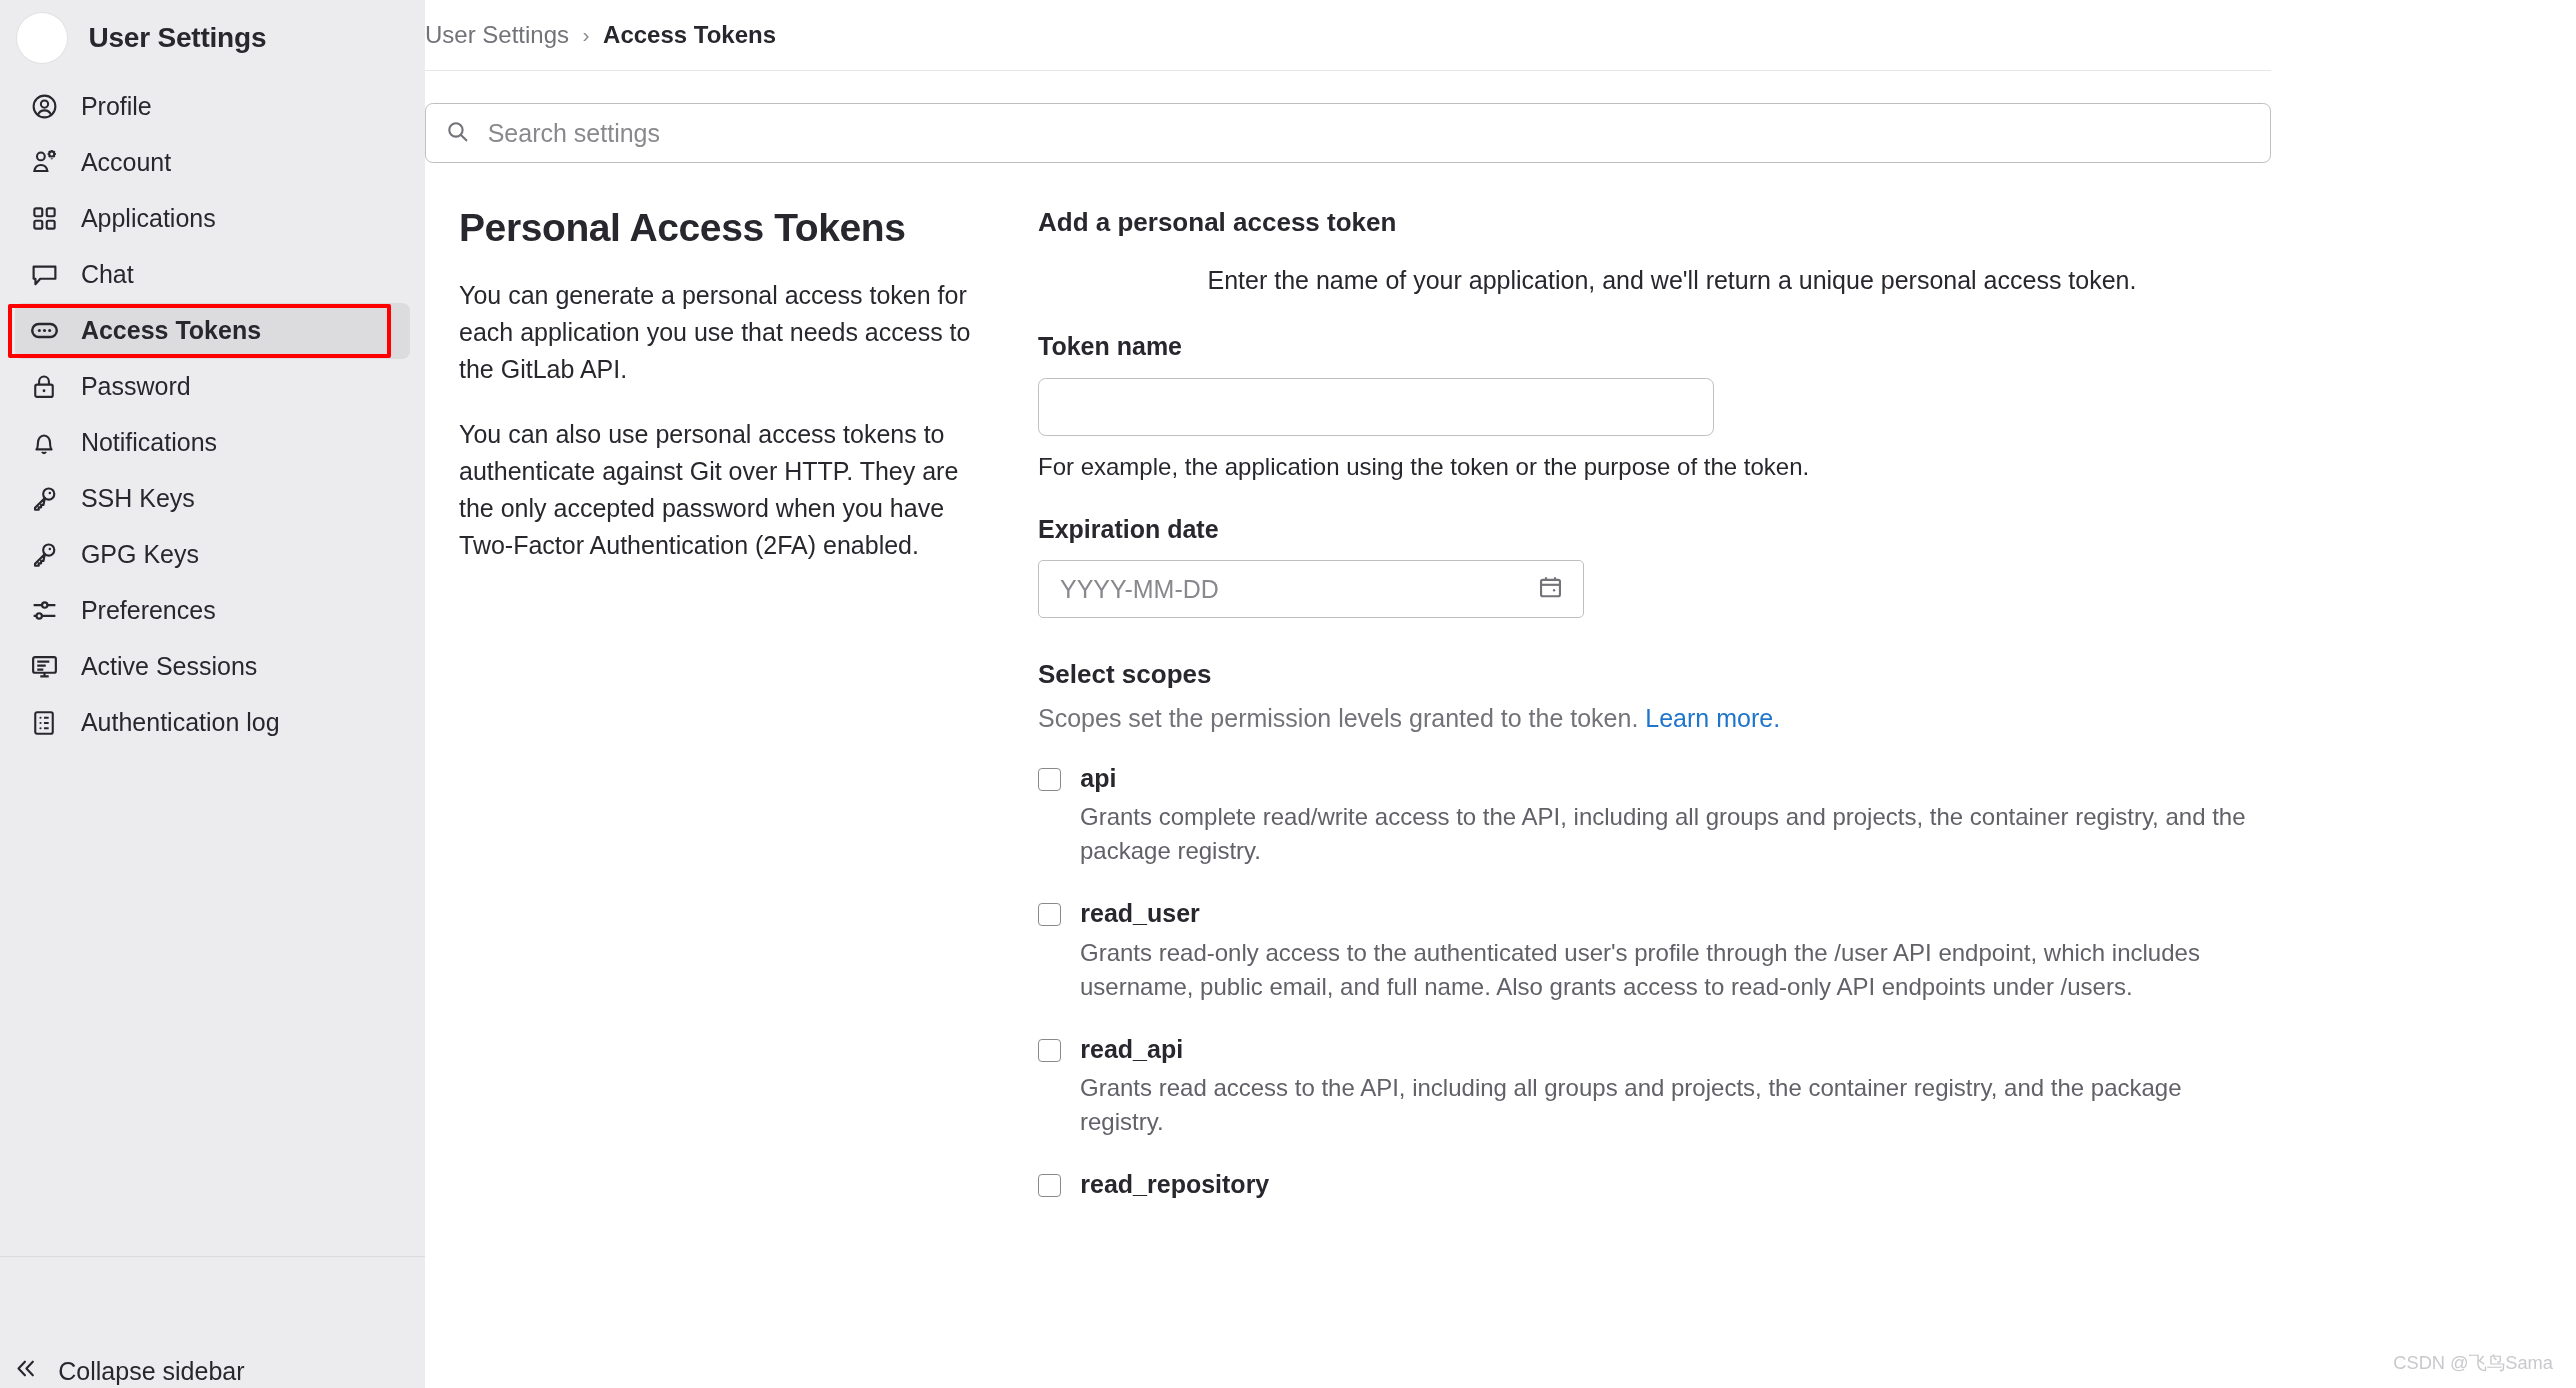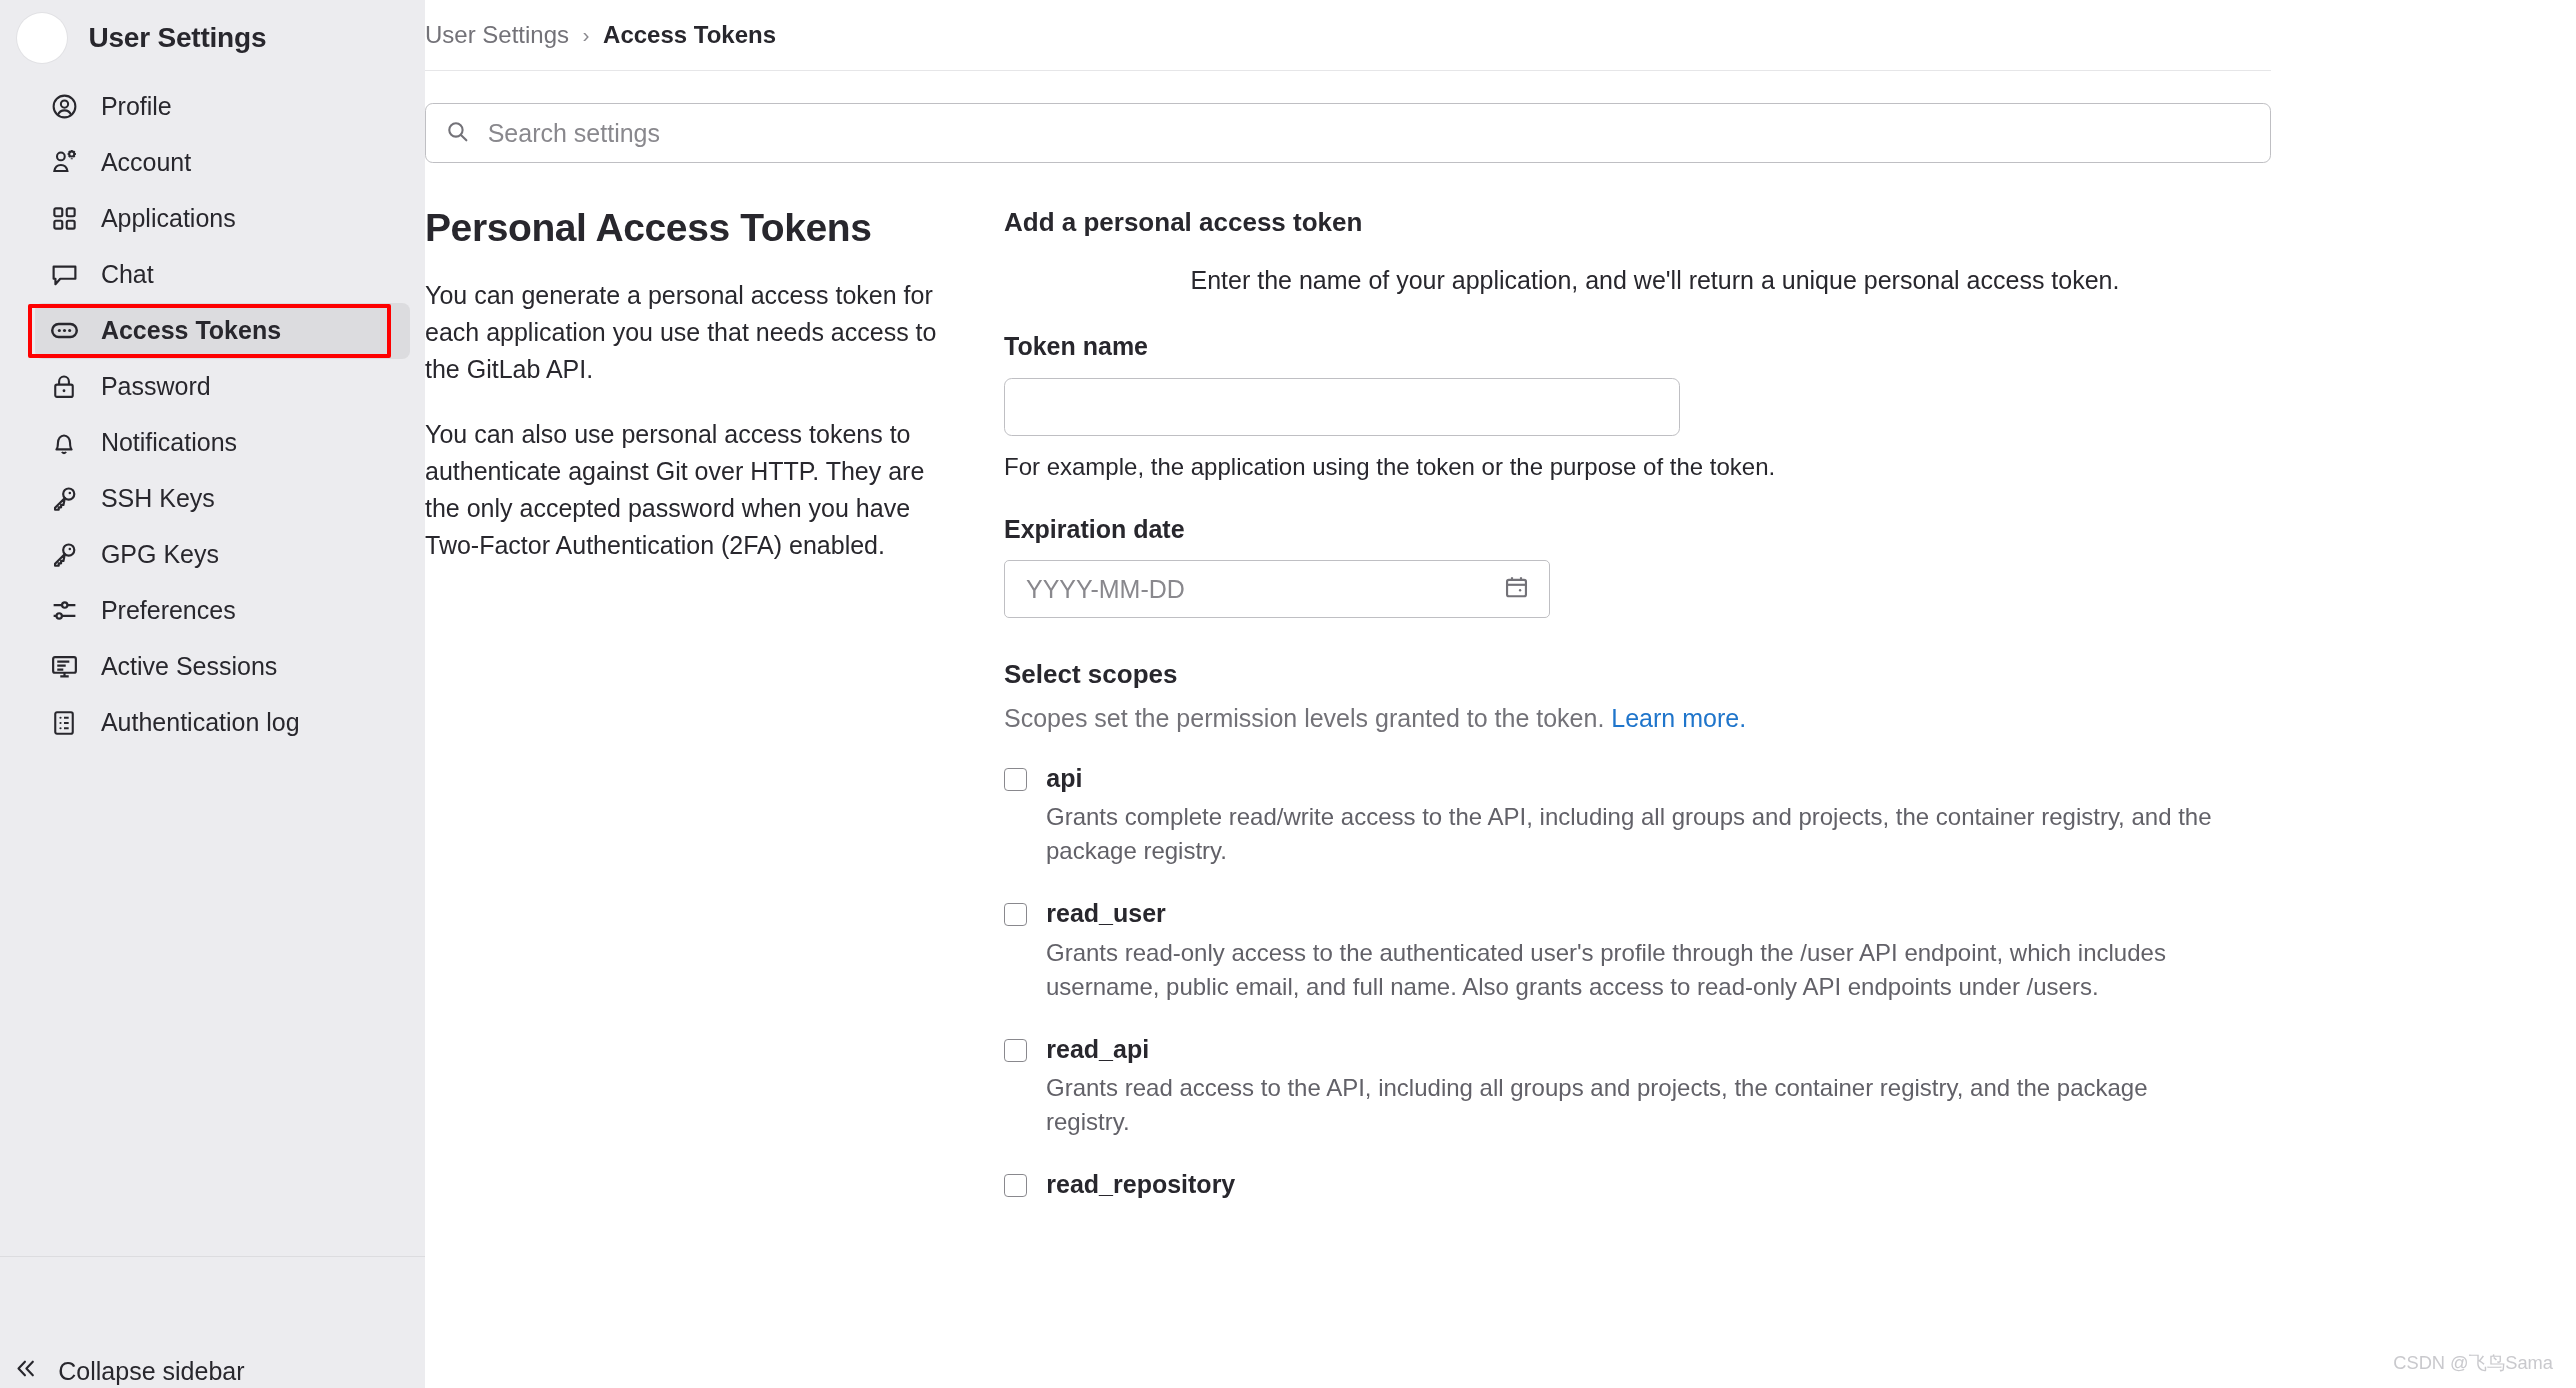--- a/index.html
+++ b/index.html
@@ -25,21 +25,21 @@
   }
   .avatar {
     width: 50px; height: 50px; border-radius: 50%;
     background: #ffffff; flex: 0 0 50px;
     box-shadow: 0 0 0 1px rgba(0,0,0,0.045);
   }
   .sb-title {
     font-size: 28px; font-weight: bold; color: #28272d;
     letter-spacing: -0.2px;
   }
-  .sb-nav { padding: 3.9px 15.4px 0 15.4px; display: flex; flex-direction: column; margin-left: 20px; }
+  .sb-nav { padding: 3.9px 15.4px 0 15.4px; display: flex; flex-direction: column; }
   .sb-item {
     display: flex; align-items: center; gap: 21px;
     height: 56px; padding: 0 13.5px;
     border-radius: 7.7px;
     color: #28272d;
     font-size: 25px;
     cursor: pointer;
     position: relative;
   }
   .sb-item .ico {
@@ -88,21 +88,21 @@
 
   .searchbox {
     margin-top: 32px;
     width: 1846px; height: 60px;
     border: 1px solid #bfbfc3; border-radius: 7.7px;
     display: flex; align-items: center; gap: 17.4px;
     padding: 0 19.3px;
   }
   .searchbox .ph { color: #89888d; font-size: 25px; }
 
-  .content { display: flex; margin-top: 44px; }
+  .content { display: flex; margin-top: 44px; margin-left: 34px; }
   .col-left { width: 579px; flex: 0 0 579px; padding-right: 58px; }
   .col-right { flex: 1 1 auto; }
 
   h1.section-title {
     font-size: 39px; font-weight: bold; color: #28272d;
     letter-spacing: -0.4px; line-height: 1.1;
   }
   .col-left p {
     font-size: 25px; color: #28272d; line-height: 1.49;
     margin-top: 27px;

